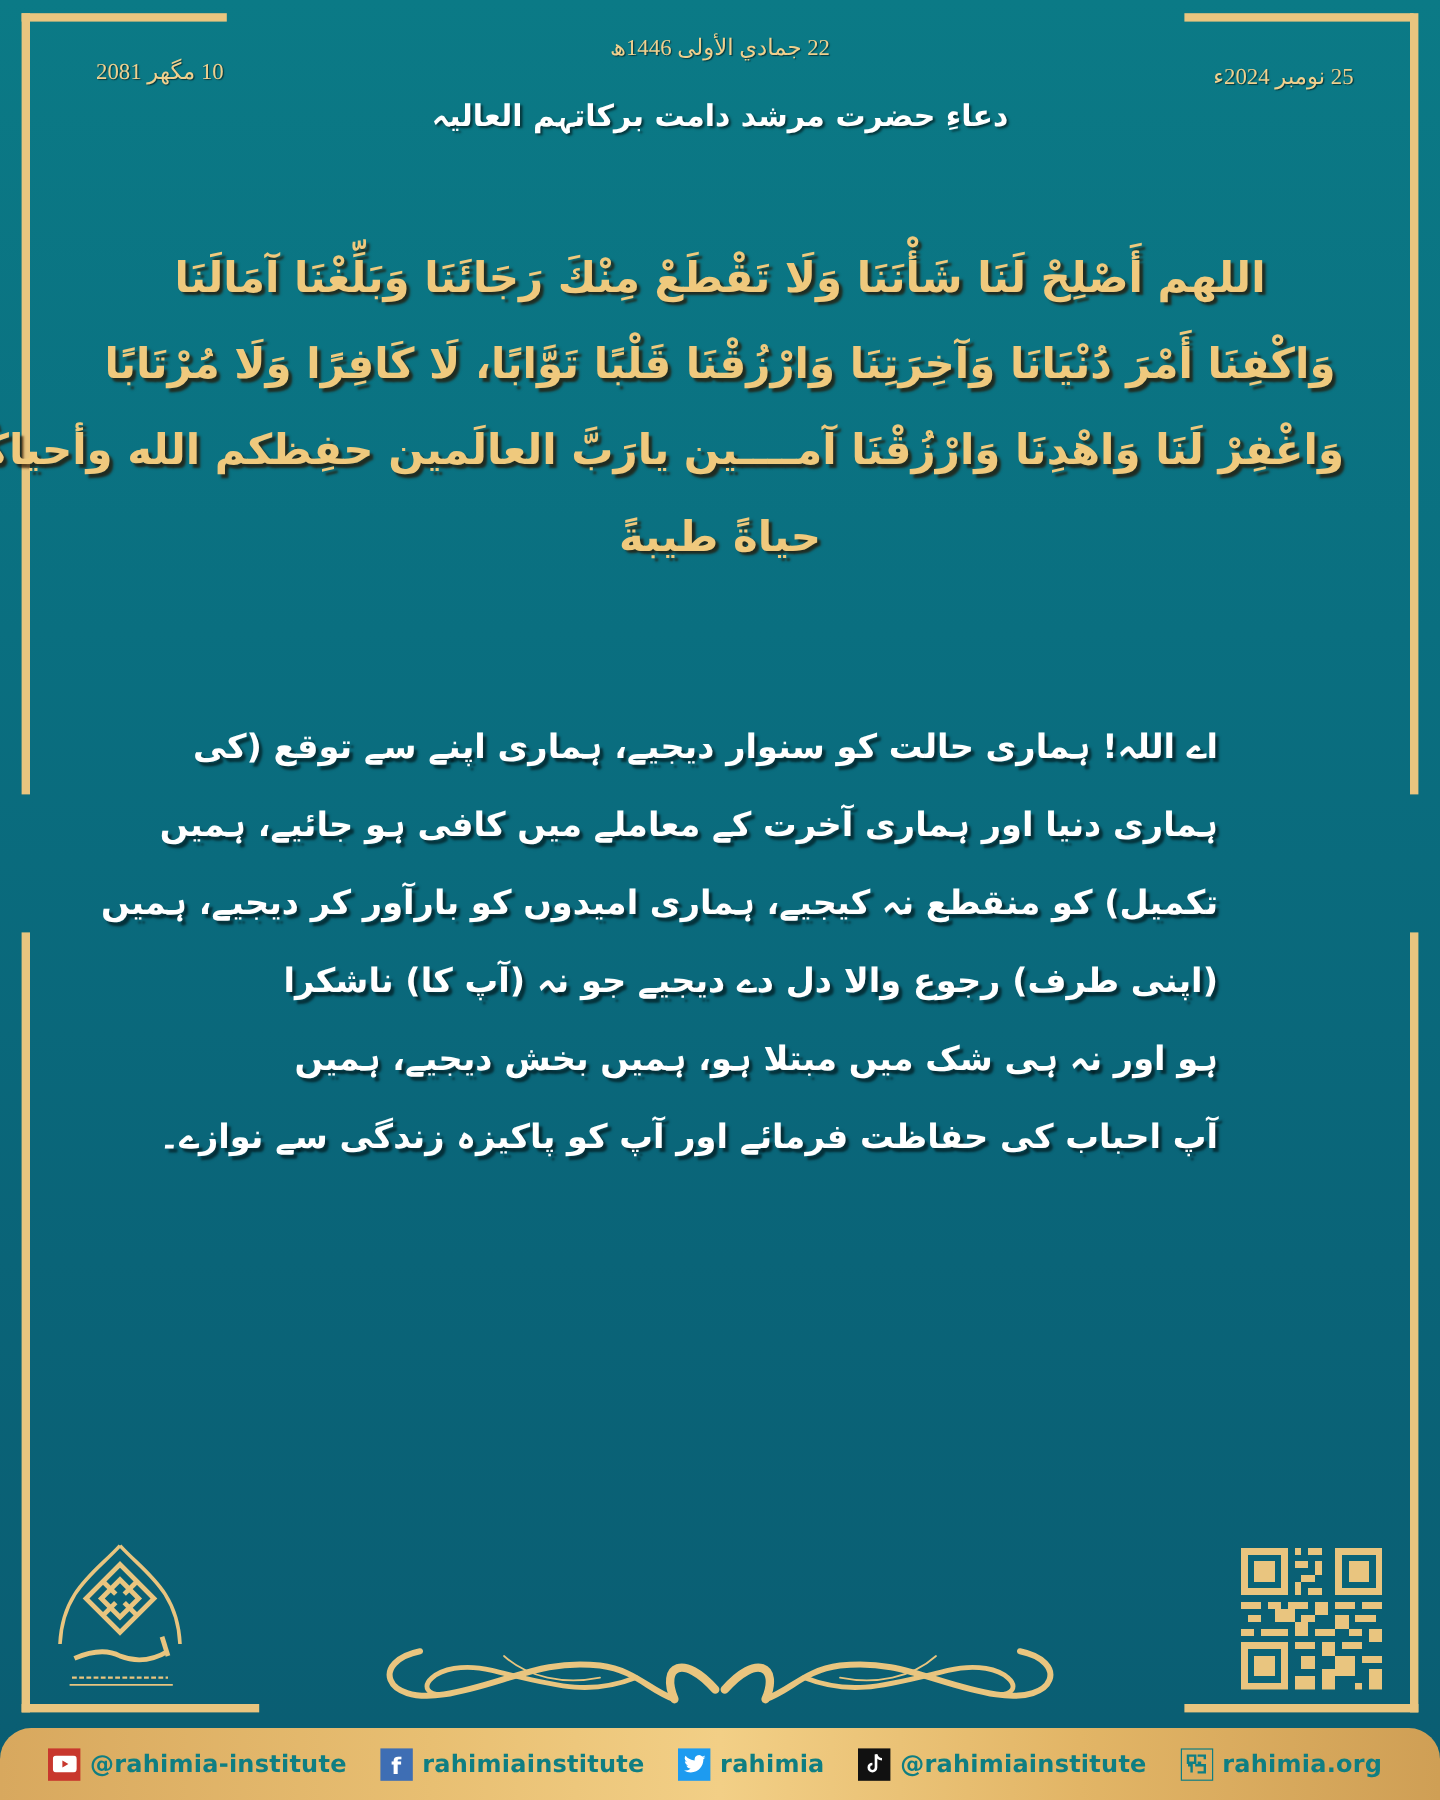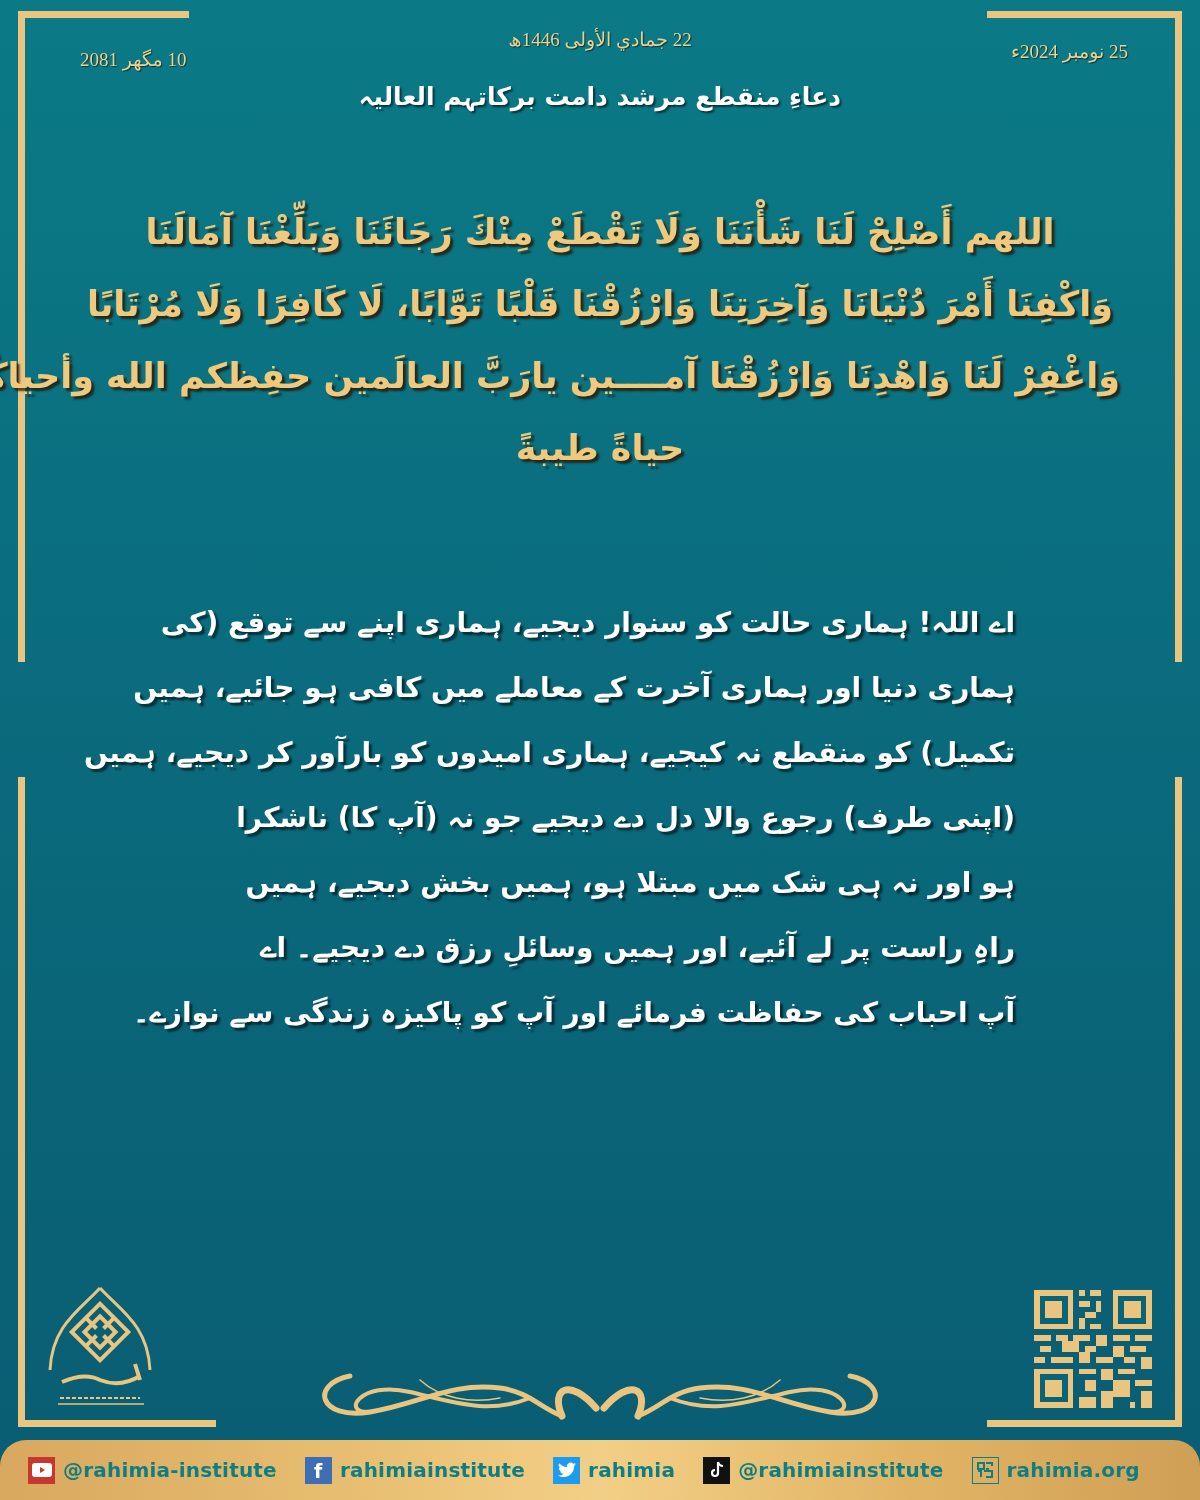--- a/index.html
+++ b/index.html
@@ -38,21 +38,21 @@
     text-shadow: 3px 3px 2px rgba(0,0,0,0.55);
   }
   .urdu .line { display: block; white-space: nowrap; }
   .logo { position: absolute; left: 40px; top: 1280px; width: 120px; height: 140px; }
   .qr { position: absolute; left: 1032px; top: 1290px; width: 122px; height: 118px; }
   .ornament { position: absolute; left: 300px; top: 1368px; width: 600px; height: 56px; }
   .footer {
     position: absolute; left: 0; top: 1440px; width: 1200px; height: 60px;
     background: linear-gradient(90deg, #d8a85e 0%, #e8bf72 30%, #f2cf86 50%, #e2b566 75%, #cf9f55 100%);
     border-radius: 26px 26px 0 0;
-    display: flex; align-items: center; padding-left: 28px;
+    display: flex; align-items: center; padding-left: 40px;
   }
   .social { display: flex; align-items: center; margin-right: 28px; }
   .social .ico {
     width: 27px; height: 27px; display: flex; align-items: center; justify-content: center;
     margin-right: 8px; flex-shrink: 0;
   }
   .social .txt {
     color: #0f7e82; font-family: "DejaVu Sans", sans-serif; font-size: 20px; font-weight: bold;
     letter-spacing: 0.2px;
   }
@@ -62,40 +62,39 @@
 
 <div class="frame" style="left:18px; top:11px; width:171px; height:7px;"></div>
 <div class="frame" style="left:18px; top:11px; width:7px; height:651px;"></div>
 <div class="frame" style="left:18px; top:777px; width:7px; height:650px;"></div>
 <div class="frame" style="left:18px; top:1420px; width:198px; height:7px;"></div>
 <div class="frame" style="left:987px; top:11px; width:191px; height:7px;"></div>
 <div class="frame" style="left:1175px; top:11px; width:7px; height:651px;"></div>
 <div class="frame" style="left:1175px; top:777px; width:7px; height:650px;"></div>
 <div class="frame" style="left:987px; top:1420px; width:195px; height:7px;"></div>
 
-<div class="date" style="right:72px; top:40px;margin-left:24px;">25 نومبر 2024ء</div>
+<div class="date" style="right:72px; top:52px;margin-left:24px;">25 نومبر 2024ء</div>
 <div class="date" style="left:0; right:0; top:28px; text-align:center;">22 جمادي الأولى 1446ھ</div>
 <div class="date" style="left:80px; top:48px;">10 مگھر 2081</div>
 
-<div class="heading">دعاءِ منقطع مرشد دامت برکاتہم العالیہ</div>
+<div class="heading">دعاءِ حضرت مرشد دامت برکاتہم العالیہ</div>
 
 <div class="dua">
   <span class="line">اللھم أَصْلِحْ لَنَا شَأْنَنَا وَلَا تَقْطَعْ مِنْكَ رَجَائَنَا وَبَلِّغْنَا آمَالَنَا</span>
   <span class="line">وَاكْفِنَا أَمْرَ دُنْيَانَا وَآخِرَتِنَا وَارْزُقْنَا قَلْبًا تَوَّابًا، لَا كَافِرًا وَلَا مُرْتَابًا</span>
   <span class="line">وَاغْفِرْ لَنَا وَاهْدِنَا وَارْزُقْنَا آمــــين یارَبَّ العالَمین حفِظکم الله وأحیاکُم</span>
   <span class="line">حیاةً طیبةً</span>
 </div>
 
 <div class="urdu">
   <span class="line">اے اللہ! ہماری حالت کو سنوار دیجیے، ہماری اپنے سے توقع (کی</span>
   <span class="line">ہماری دنیا اور ہماری آخرت کے معاملے میں کافی ہو جائیے، ہمیں</span>
   <span class="line">تکمیل) کو منقطع نہ کیجیے، ہماری امیدوں کو بارآور کر دیجیے، ہمیں</span>
   <span class="line">(اپنی طرف) رجوع والا دل دے دیجیے جو نہ (آپ کا) ناشکرا</span>
   <span class="line">ہو اور نہ ہی شک میں مبتلا ہو، ہمیں بخش دیجیے، ہمیں</span>
-  <span class="line">راہِ راست پر لے آئیے، اور ہمیں وسائلِ رزق دے دیجیے۔ اے</span>
   <span class="line">آپ احباب کی حفاظت فرمائے اور آپ کو پاکیزہ زندگی سے نوازے۔</span>
 </div>
 
 <div class="logo">
   <svg width="120" height="140" viewBox="0 0 120 140">
     <path d="M60 8 C 40 30, 12 45, 10 90" stroke="#e9c57f" stroke-width="3" fill="none"></path>
     <path d="M60 8 C 80 30, 108 45, 110 90" stroke="#e9c57f" stroke-width="3" fill="none"></path>
     <g transform="translate(60 52) rotate(45)" fill="none" stroke="#e9c57f" stroke-width="4">
       <rect x="-20" y="-20" width="40" height="40"></rect>
       <rect x="-11" y="-11" width="22" height="22"></rect>

